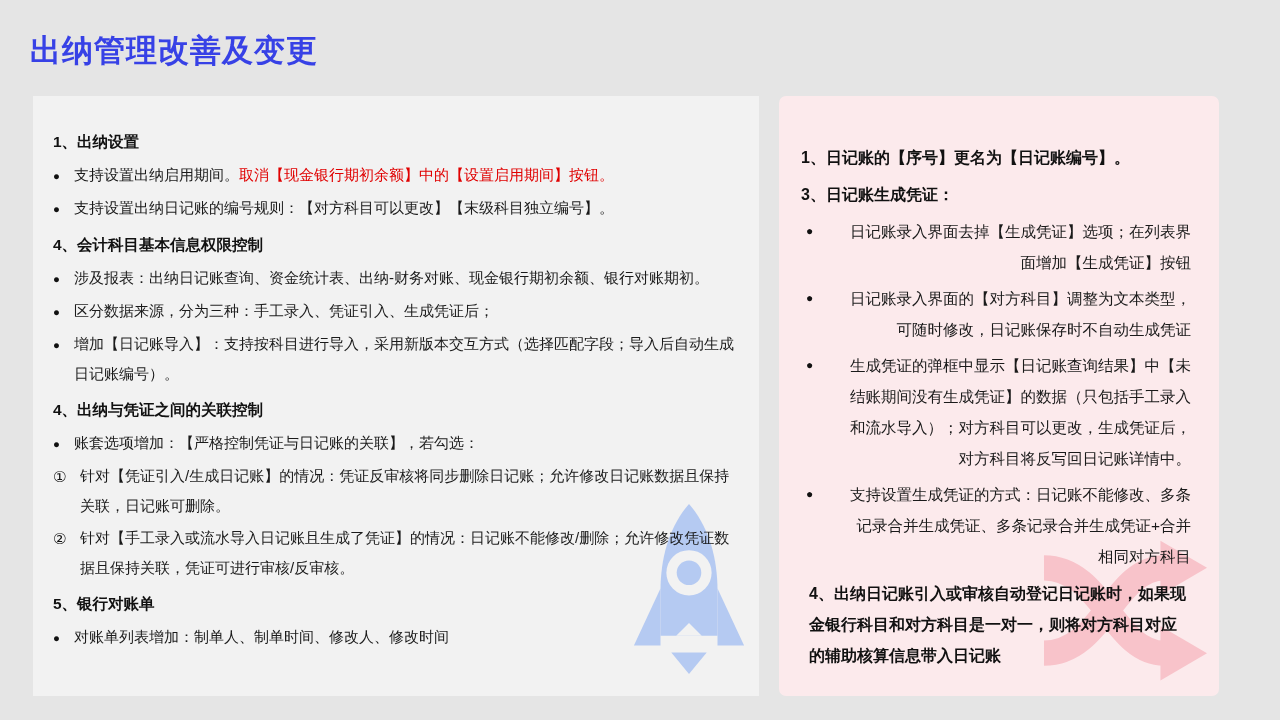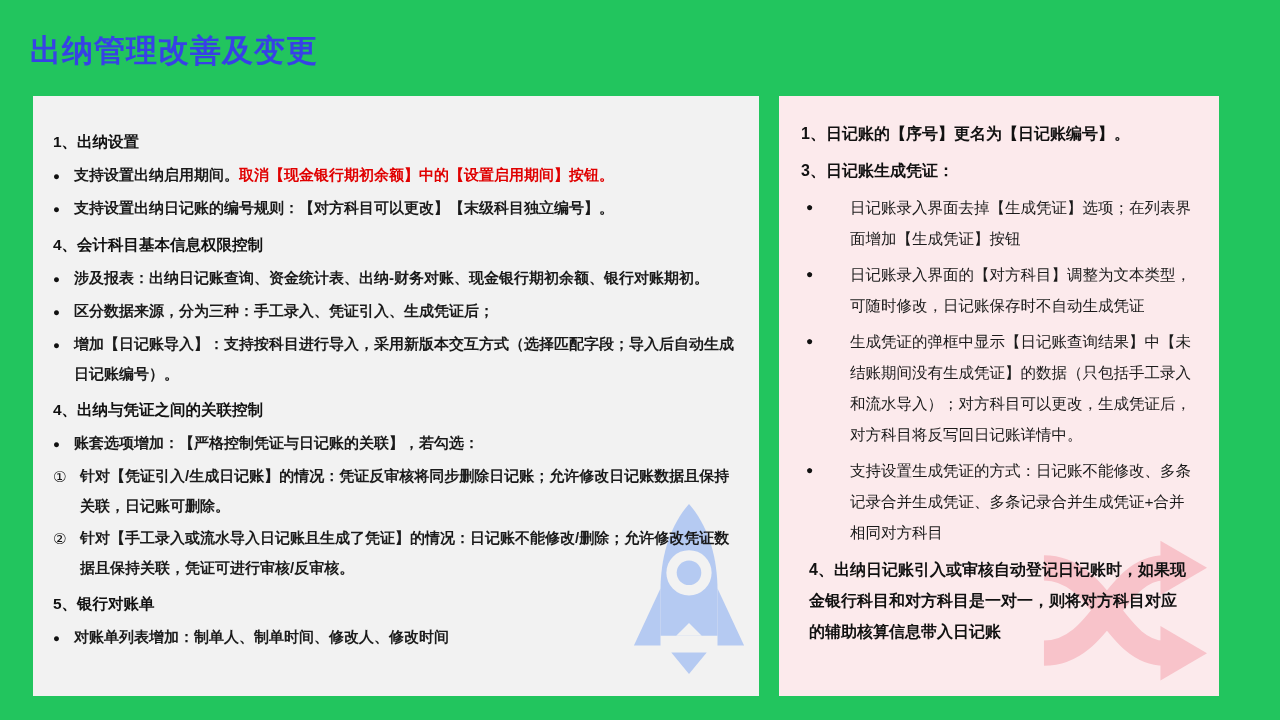--- a/index.html
+++ b/index.html
@@ -1,37 +1,37 @@
 <!DOCTYPE html>
 <html style="--title_blue: #3741E6; --red: #E00000; --left_panel_bg: #F2F2F2; --right_panel_bg: #FCEAEC; --rocket_blue: #B5CAF2; --arrow_pink: #F8C3CA; --heading_black: #111111;"><head>
 <meta charset="utf-8">
 <style>
   html,body{margin:0;padding:0;background:#fff;}
-  .slide{position:relative;width:1280px;height:720px;background:#22c55e;overflow:hidden;
+  .slide{position:relative;width:1280px;height:720px;background:#e5e5e5;overflow:hidden;
          font-family:"Liberation Sans","DejaVu Sans",sans-serif;color:#1a1a1a;}
   .title{position:absolute;left:30px;top:30px;margin:0;font-size:31px;font-weight:bold;
          color:var(--title_blue,#3741E6);letter-spacing:1px;}
   .panel{position:absolute;top:96px;height:600px;box-sizing:border-box;overflow:hidden;}
   .panel-left{left:33px;width:726px;background:var(--left_panel_bg,#F2F2F2);padding:20px 18px 14px 20px;}
-  .panel-right{left:779px;width:440px;background:var(--right_panel_bg,#FCEAEC);padding:16px 28px 18px 22px;}
+  .panel-right{left:779px;width:440px;background:var(--right_panel_bg,#FCEAEC);padding:40px 28px 18px 22px;border-radius:7px;}
   .content{position:relative;z-index:1;}
   
   .sec-h{margin:9px 0 6px 0;font-size:15.5px;font-weight:bold;color:#111;line-height:24px;}
   .sec-h:first-child{margin-top:14px;}
   .row{display:flex;margin:2px 0;}
   .row .mk{flex:0 0 21px;font-size:11.5px;padding-top:1px;line-height:30px;color:#111;}
   .row .mk.num{flex:0 0 27px;font-size:15px;}
-  .row .tx{margin:0;font-size:15px;line-height:30px;color:#1a1a1a;font-weight:bold;}
+  .row .tx{margin:0;font-size:15px;line-height:30px;color:#1a1a1a;}
   .red{color:var(--red,#E00000);}
   
   .r-num{margin:6px 0;font-size:16px;font-weight:bold;line-height:31px;color:#111;}
   .r-num.indent{padding-left:8px;}
   .r-row{display:flex;margin:5px 0;}
   .r-row .mk{flex:0 0 44px;padding-left:5px;font-size:12px;line-height:31px;color:#111;}
-  .r-row .tx{margin:0;font-size:15.5px;line-height:31px;color:#1a1a1a;}
+  .r-row .tx{margin:0;font-size:15.5px;line-height:31px;color:#1a1a1a;text-align:right;}
   .wm{position:absolute;z-index:0;}
   .wm-rocket{right:6px;bottom:16px;}
   .wm-shuffle{right:-28px;bottom:2px;}
 </style>
 </head>
 <body>
 
 <div class="slide">
   <h1 class="title">出纳管理改善及变更</h1>
 

